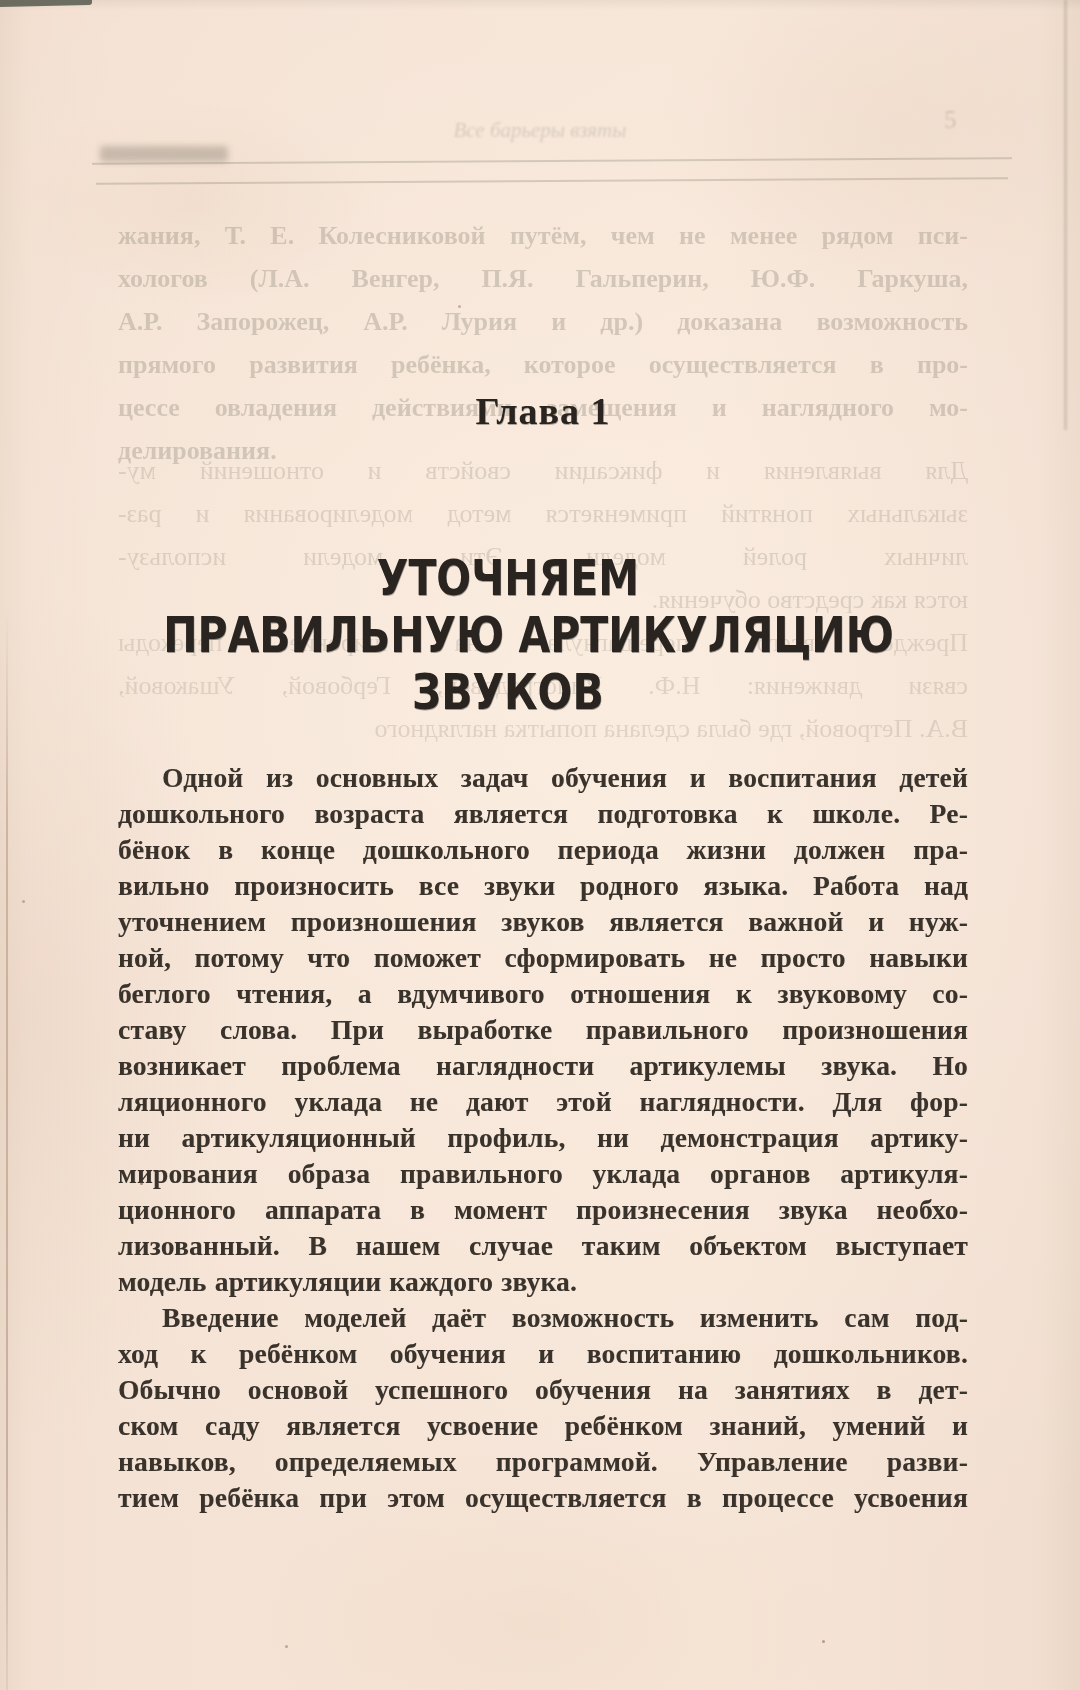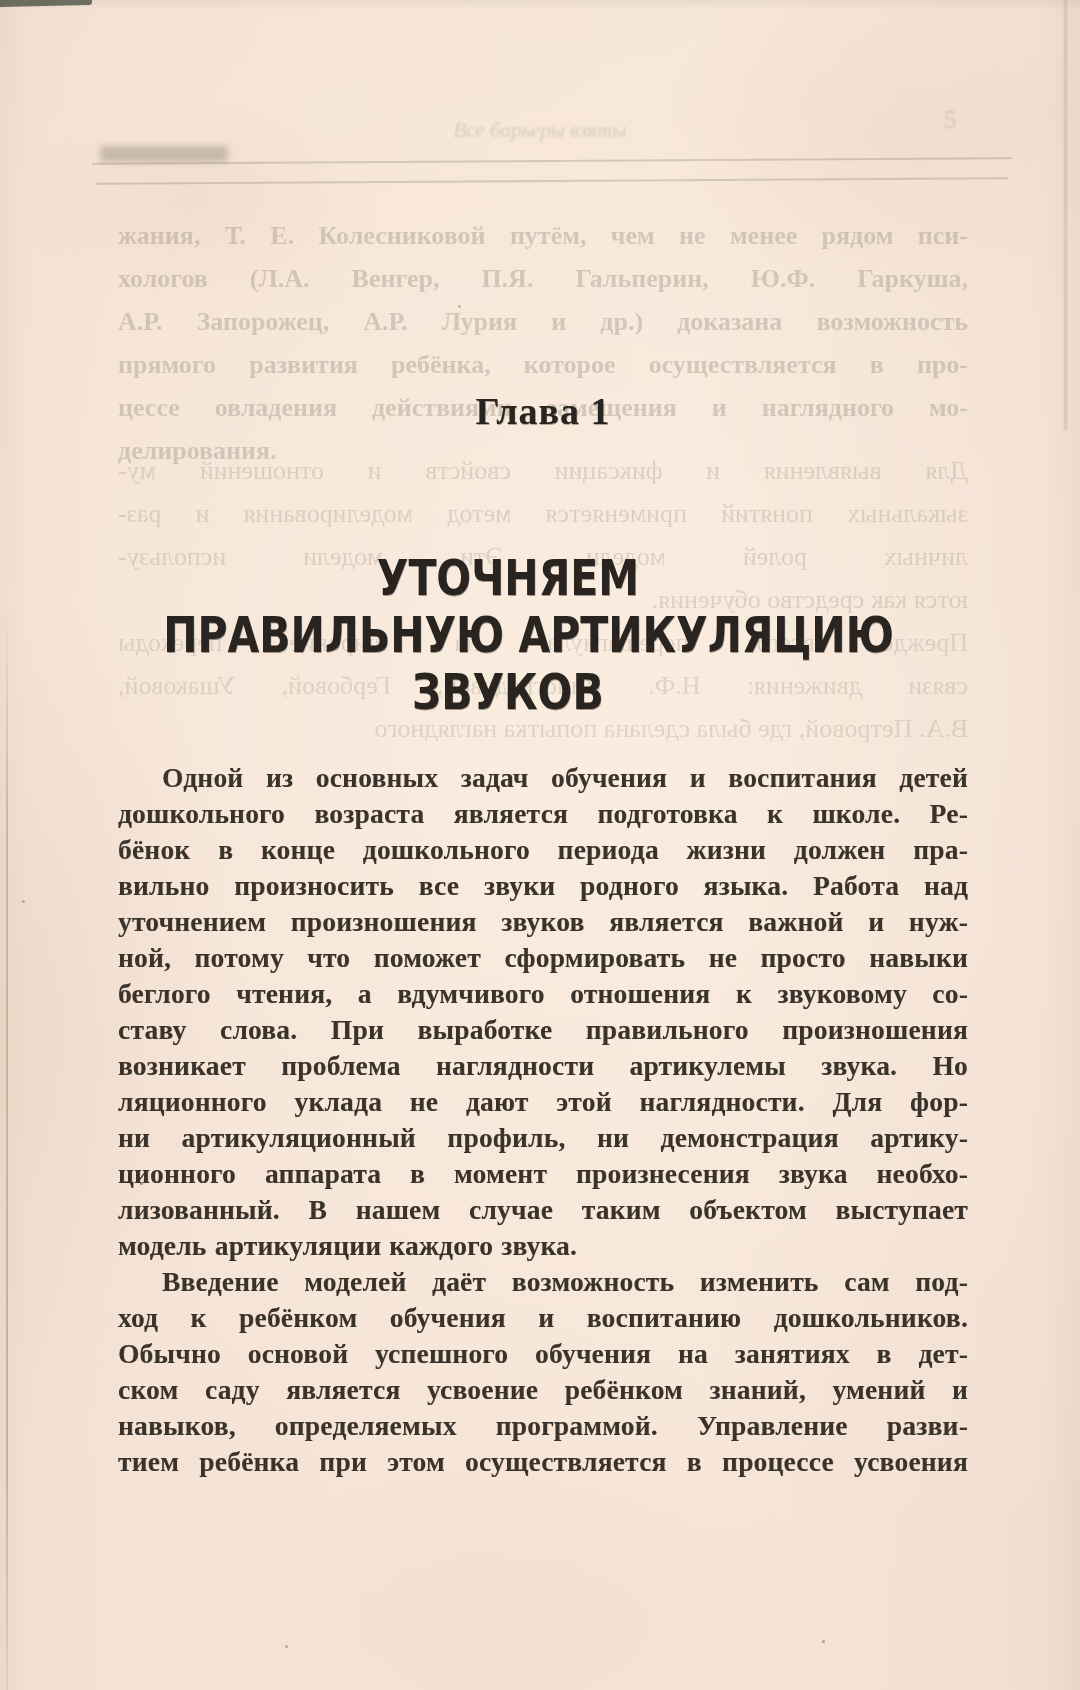--- a/index.html
+++ b/index.html
@@ -126,20 +126,21 @@
         <div class="body-line">дошкольного возраста является подготовка к школе. Ре-</div>
         <div class="body-line">бёнок в конце дошкольного периода жизни должен пра-</div>
         <div class="body-line">вильно произносить все звуки родного языка. Работа над</div>
         <div class="body-line">уточнением произношения звуков является важной и нуж-</div>
         <div class="body-line">ной, потому что поможет сформировать не просто навыки</div>
         <div class="body-line">беглого чтения, а вдумчивого отношения к звуковому со-</div>
         <div class="body-line">ставу слова. При выработке правильного произношения</div>
         <div class="body-line">возникает проблема наглядности артикулемы звука. Но</div>
         <div class="body-line">ляционного уклада не дают этой наглядности. Для фор-</div>
         <div class="body-line">ни артикуляционный профиль, ни демонстрация артику-</div>
+        <div class="body-line">мирования образа правильного уклада органов артикуля-</div>
         <div class="body-line">ционного аппарата в момент произнесения звука необхо-</div>
         <div class="body-line">лизованный. В нашем случае таким объектом выступает</div>
         <div class="body-line para-end">модель артикуляции каждого звука.</div>
         <div class="body-line indent">Введение моделей даёт возможность изменить сам под-</div>
         <div class="body-line">ход к ребёнком обучения и воспитанию дошкольников.</div>
         <div class="body-line">Обычно основой успешного обучения на занятиях в дет-</div>
         <div class="body-line">ском саду является усвоение ребёнком знаний, умений и</div>
         <div class="body-line">навыков, определяемых программой. Управление разви-</div>
         <div class="body-line">тием ребёнка при этом осуществляется в процессе усвоения</div>
       </div>

